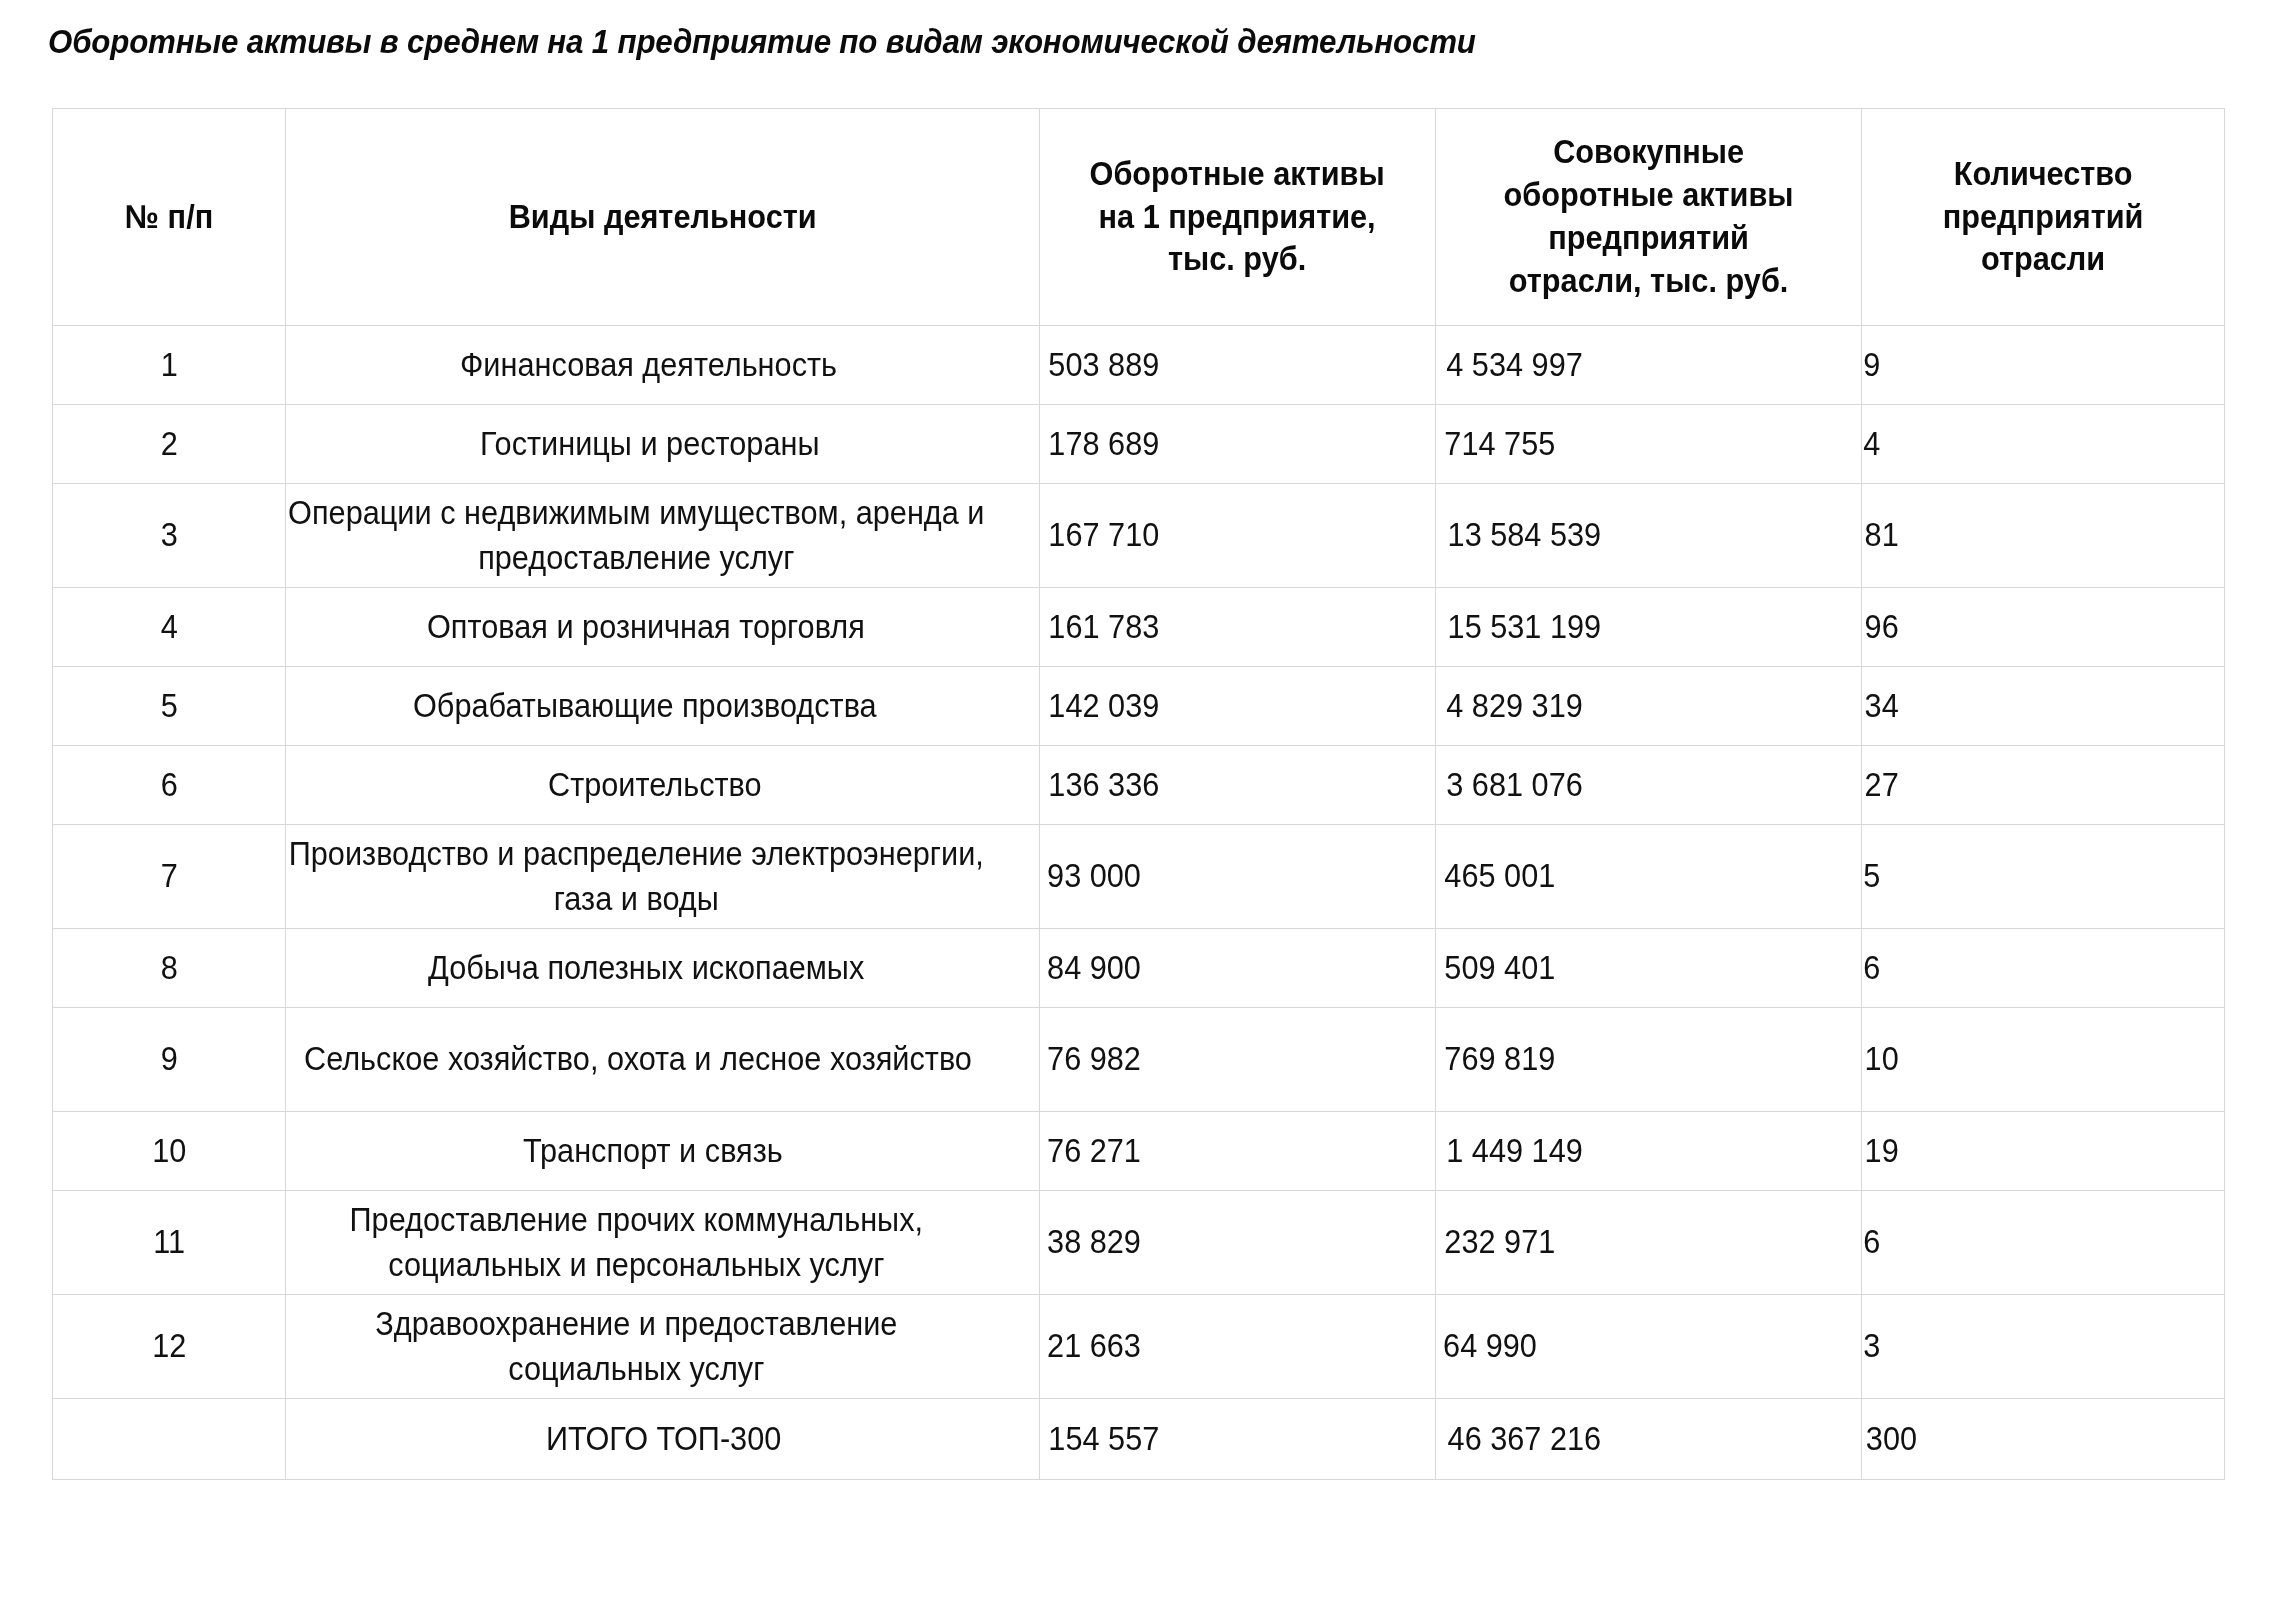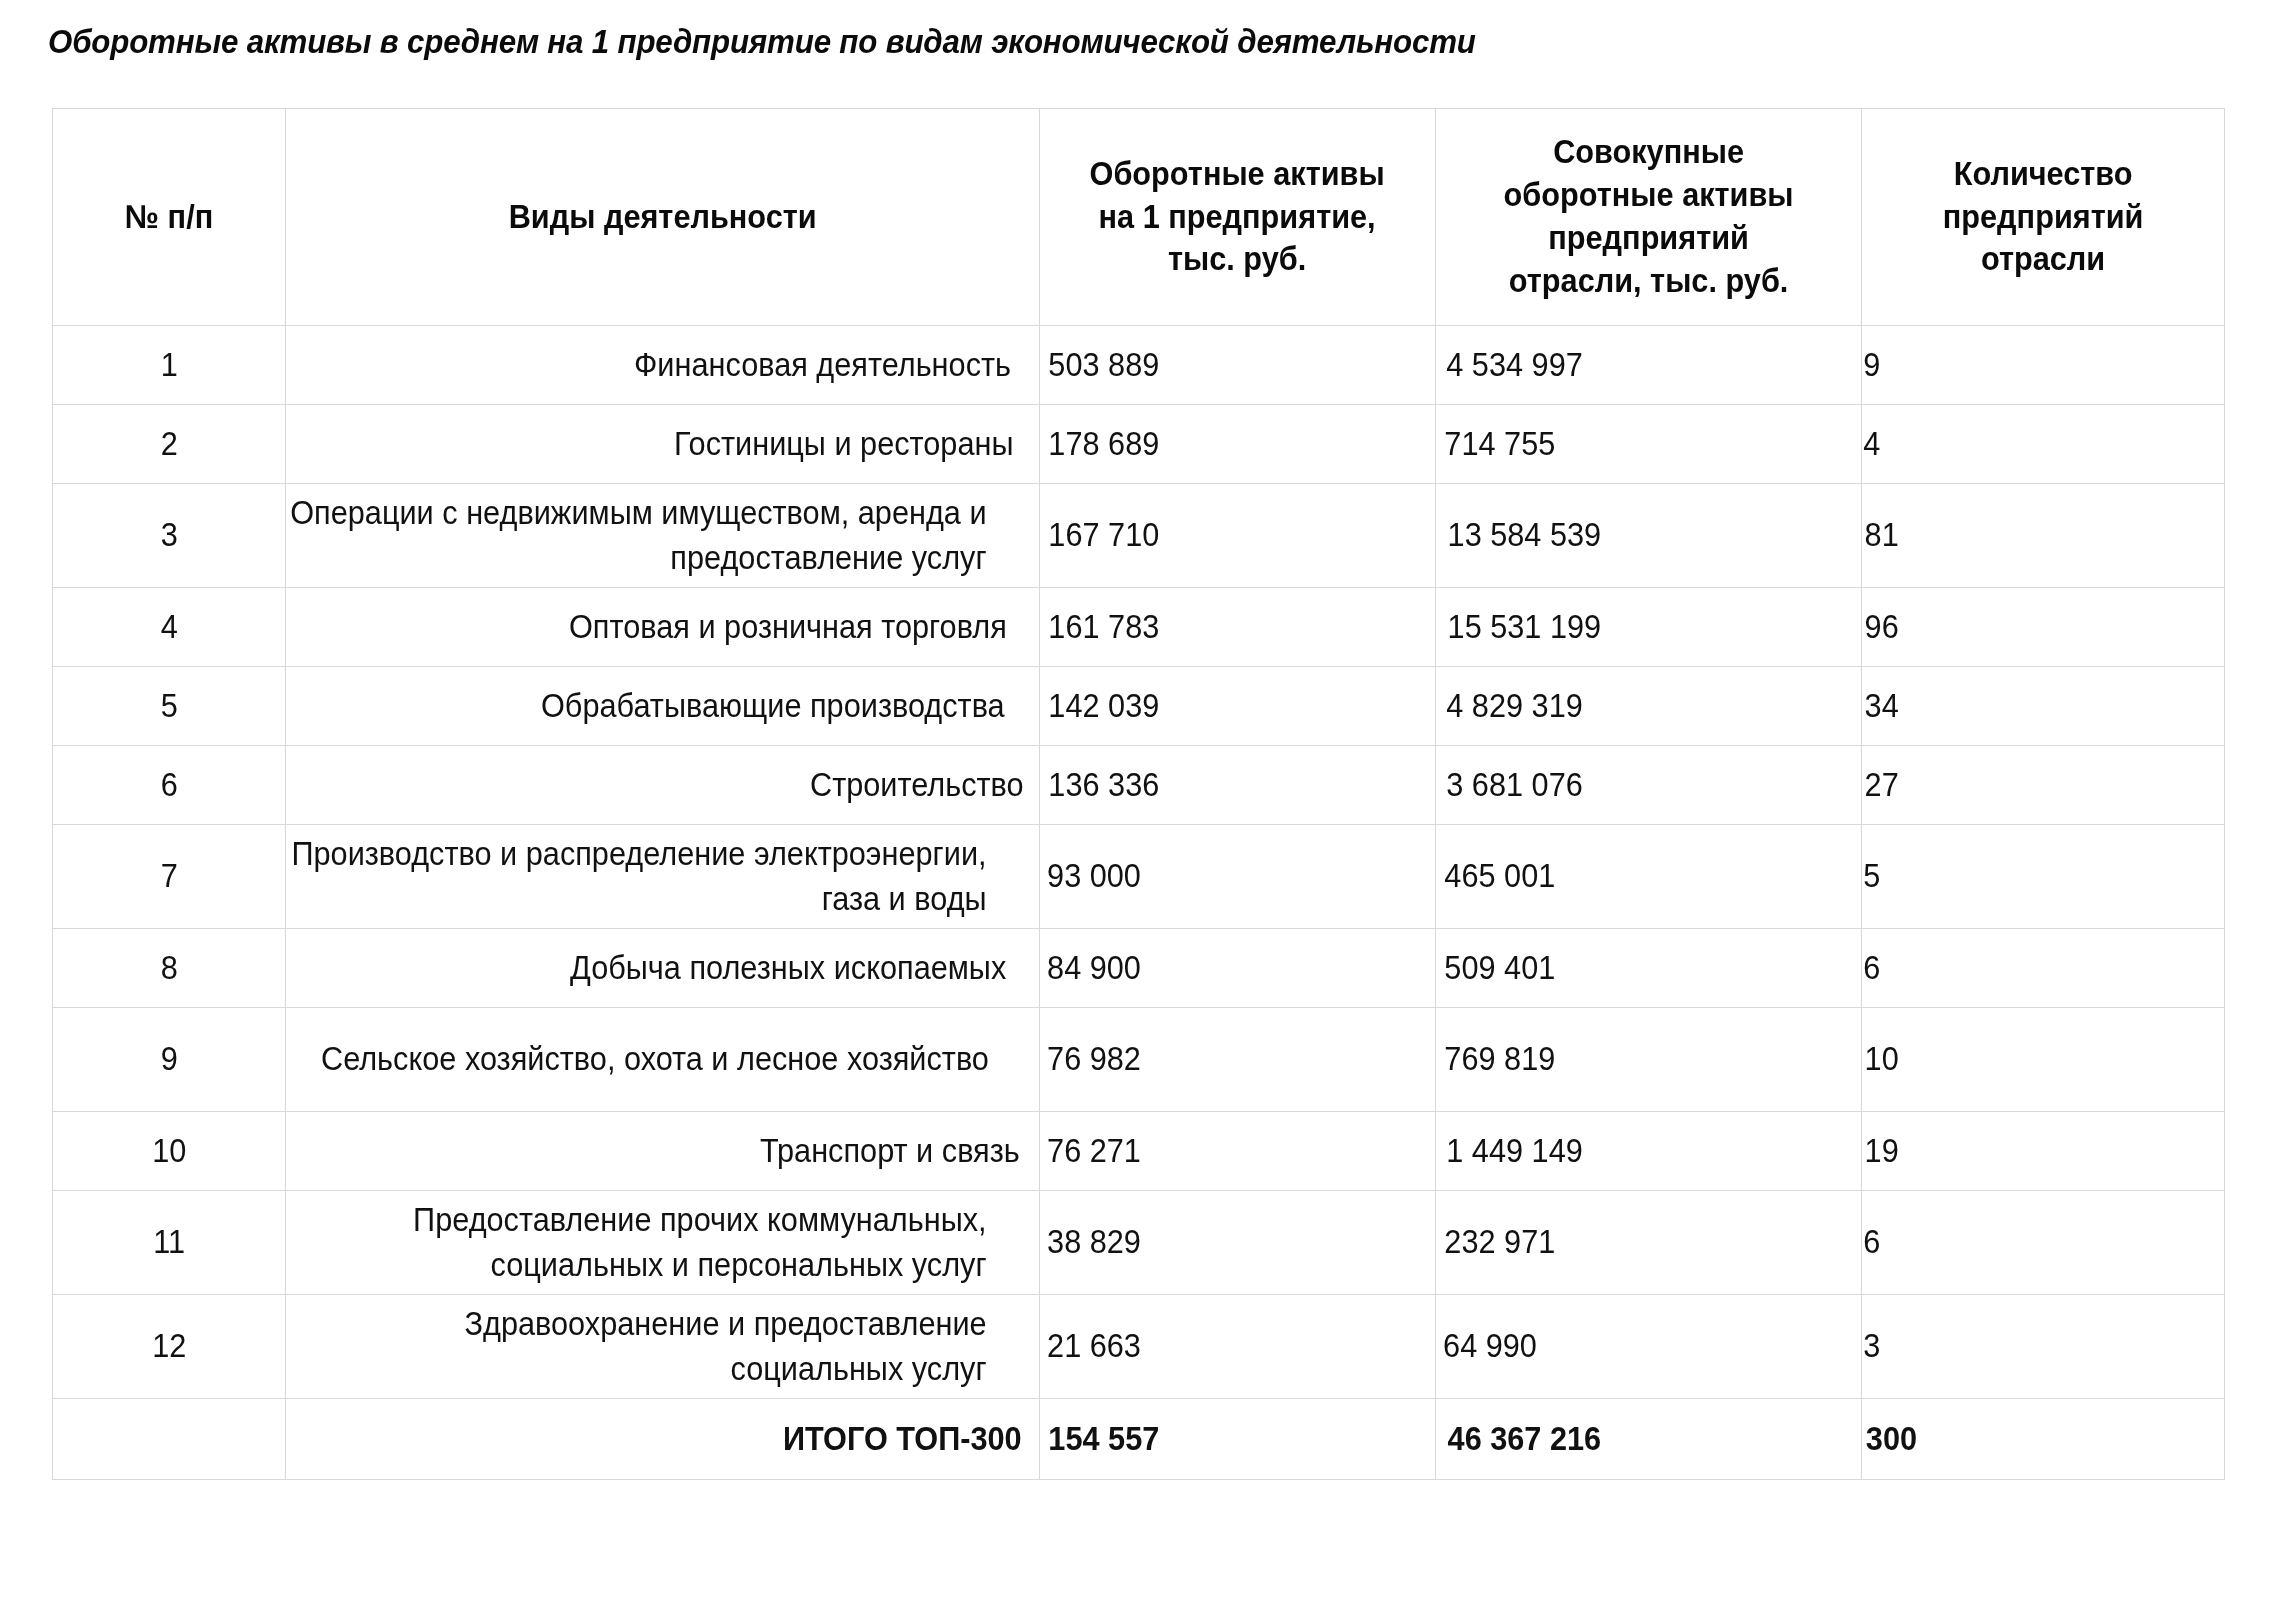--- a/index.html
+++ b/index.html
@@ -92,41 +92,41 @@
     font-size: 33px;
     line-height: 1.34;
     color: #111111;
     height: 78px;
   }
   td.cell-num {
     text-align: center;
     padding: 11.6px 8.3px;
   }
   td.cell-name {
-    text-align: right;
+    text-align: center;
     padding: 13.3px 20px 13.3px 20px;
   }
   td.cell-val {
     padding: 13.3px 21.6px 13.3px 11.6px;
     white-space: nowrap;
   }
   .txt {
     display: inline-block;
     transform: scaleX(0.93);
     transform-origin: left center;
   }
   td.cell-num .txt,
   td.cell-val .txt {
     transform-origin: right center;
   }
   td.cell-num .txt { transform-origin: center center; }
 
   
   tr.total-row td {
-    font-weight: bold;
+    font-weight: normal;
     height: 80px;
   }
   tr.total-row td.cell-name { padding-left: 20px; }
 
   
   tr.tall td { height: 103px; }
 </style>
 </head>
 <body>
 

